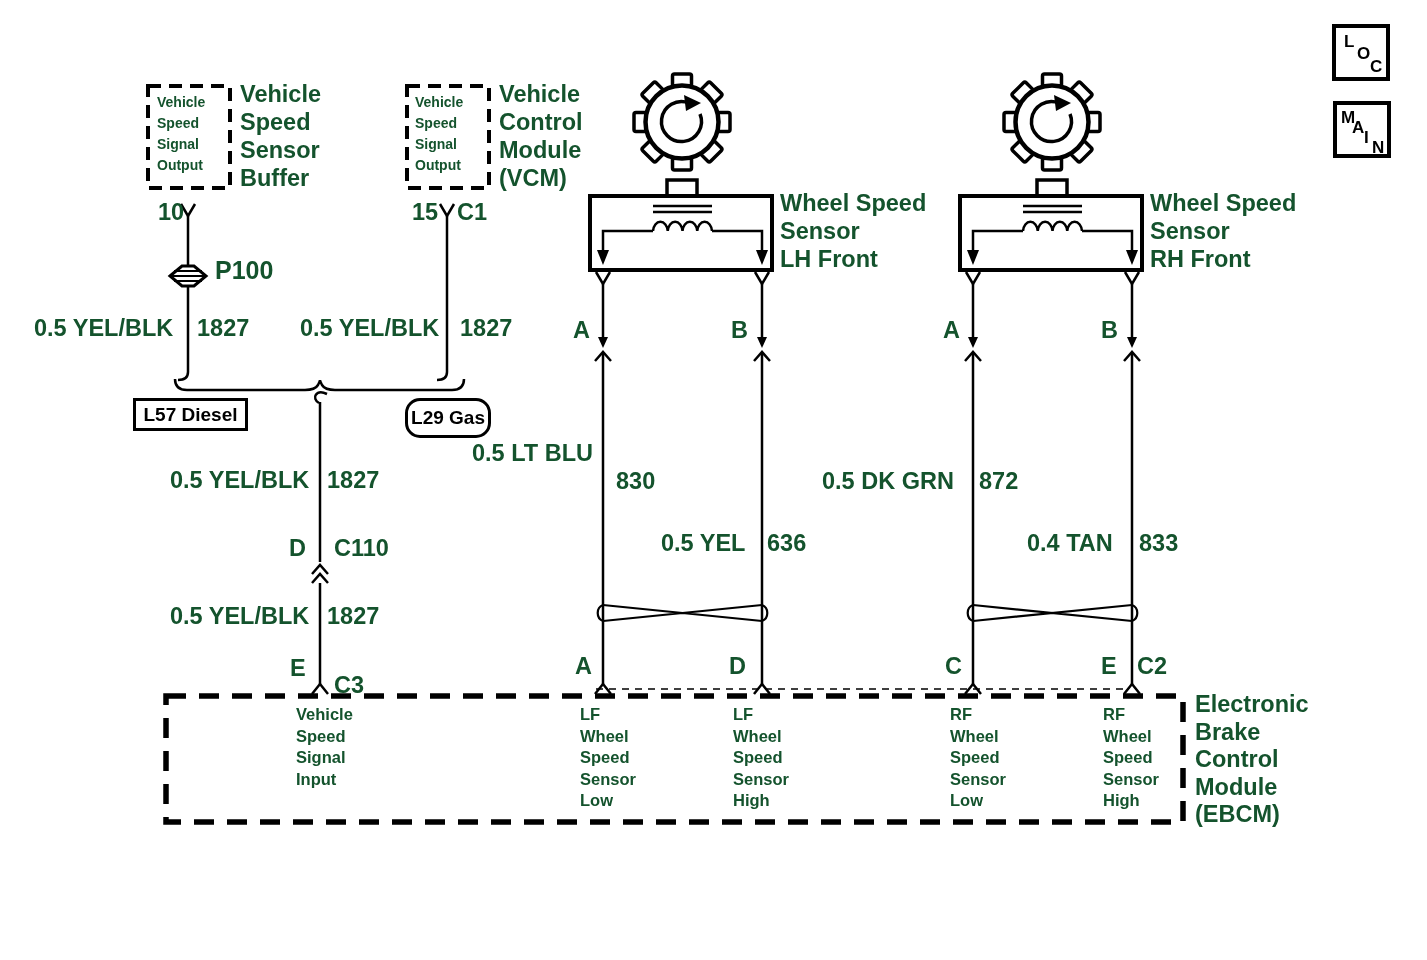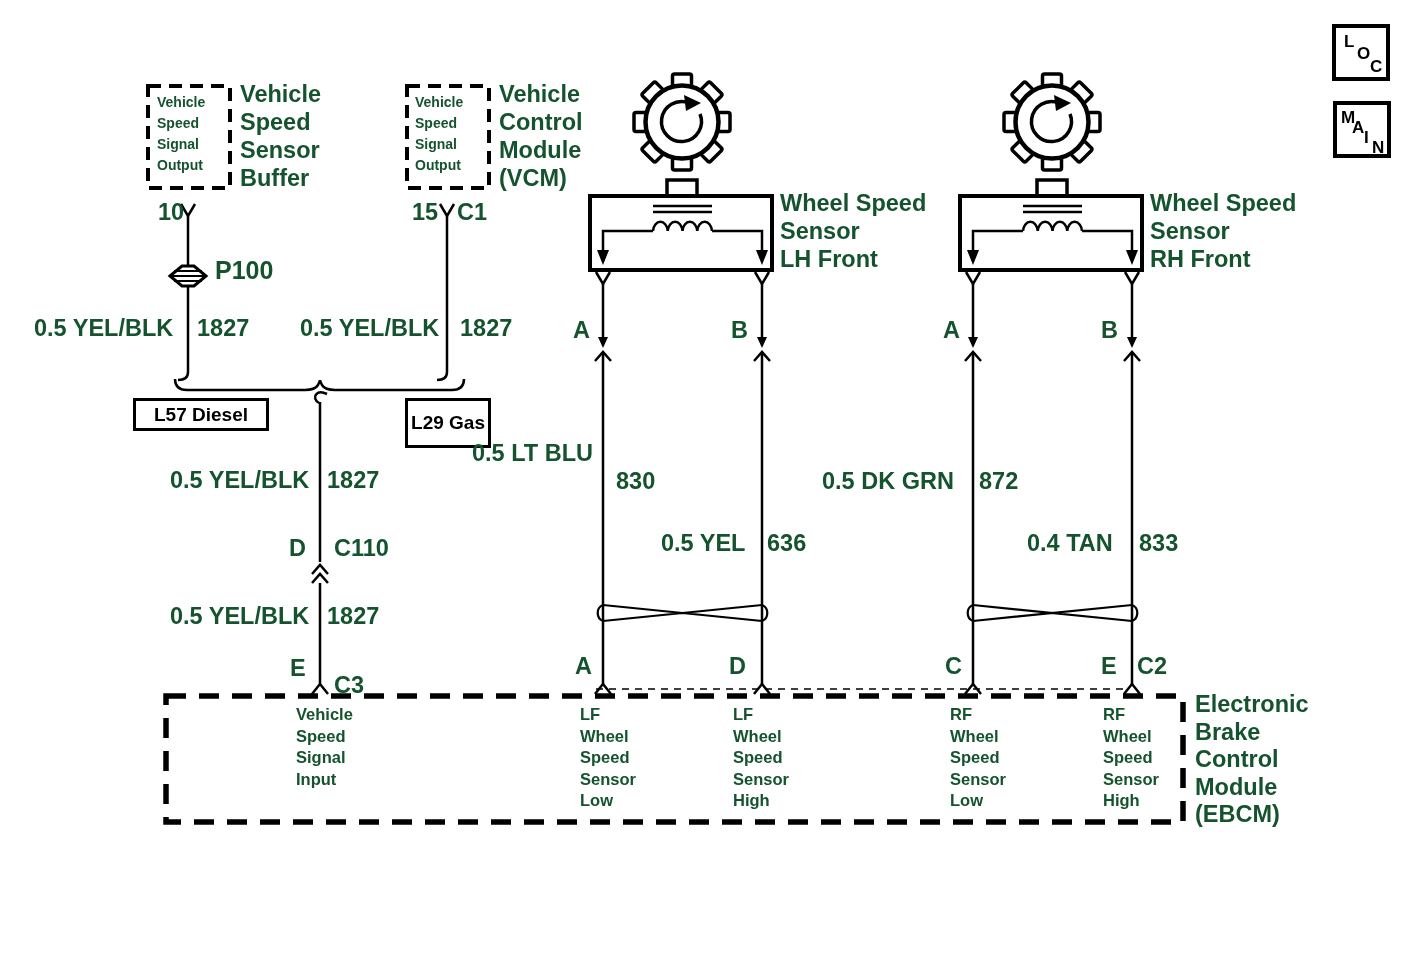--- a/index.html
+++ b/index.html
@@ -138,22 +138,22 @@
 Output</div>
   <div class="lbl" style="left:499px;top:80px;">Vehicle
 Control
 Module
 (VCM)</div>
   <div class="lbl" style="left:412px;top:198px;">15</div>
   <div class="lbl" style="left:457px;top:198px;">C1</div>
   <div class="lbl" style="left:300px;top:314px;">0.5 YEL/BLK</div>
   <div class="lbl" style="left:460px;top:314px;">1827</div>
 
-  <div class="optbox" style="left:133px;top:398px;width:136px;height:33px;">L57 Diesel</div>
-  <div class="optbox" style="left:405px;top:398px;width:86px;height:50px;">L29 Gas</div>
+  <div class="optbox" style="left:133px;top:398px;width:115px;height:33px;">L57 Diesel</div>
+  <div class="optbox" style="left:405px;top:398px;width:86px;height:40px;border-radius:15px;">L29 Gas</div>
 
   <div class="lbl" style="left:170px;top:466px;">0.5 YEL/BLK</div>
   <div class="lbl" style="left:327px;top:466px;">1827</div>
   <div class="lbl" style="left:289px;top:534px;">D</div>
   <div class="lbl" style="left:334px;top:534px;">C110</div>
   <div class="lbl" style="left:170px;top:602px;">0.5 YEL/BLK</div>
   <div class="lbl" style="left:327px;top:602px;">1827</div>
   <div class="lbl" style="left:290px;top:654px;">E</div>
   <div class="lbl" style="left:334px;top:671px;text-align:center;">C3</div>
 

